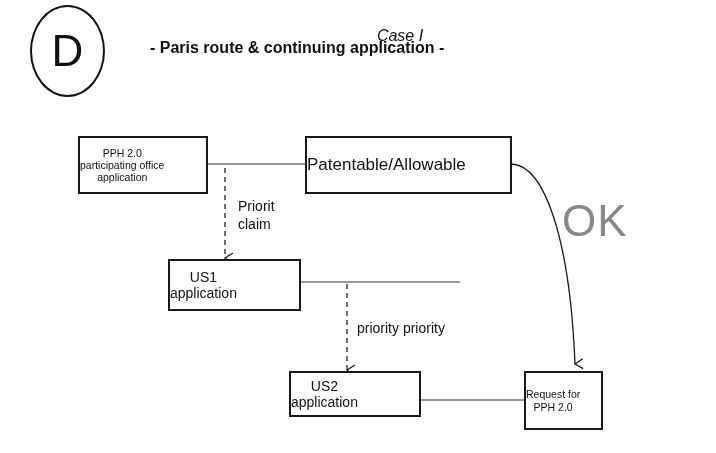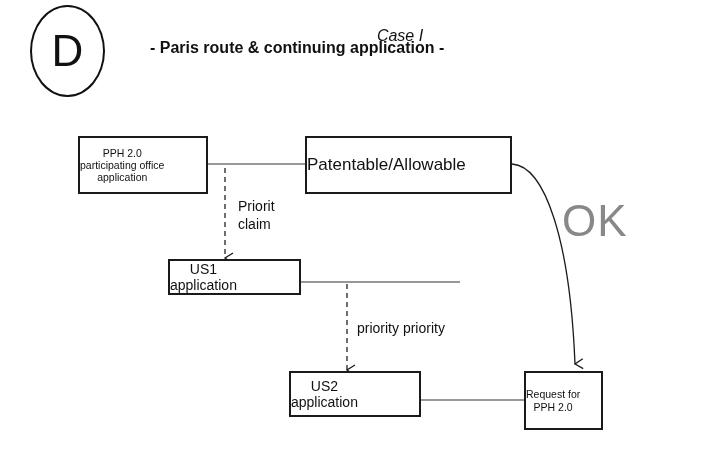--- a/index.html
+++ b/index.html
@@ -48,21 +48,21 @@
     <div>PPH 2.0</div>
     <div>participating office</div>
     <div>application</div>
   </div>
 </div>
 
 <div class="box" style="left:305px;top:136px;width:207px;height:58px;font-size:17px;">
   <span>Patentable/Allowable</span>
 </div>
 
-<div class="box" style="left:168px;top:259px;width:133px;height:36px;font-size:14px;">
+<div class="box" style="left:168px;top:259px;width:133px;height:52px;font-size:14px;">
   <div>
     <div>US1</div>
     <div>application</div>
   </div>
 </div>
 
 <div class="box" style="left:289px;top:371px;width:132px;height:46px;font-size:14px;">
   <div>
     <div>US2</div>
     <div>application</div>

